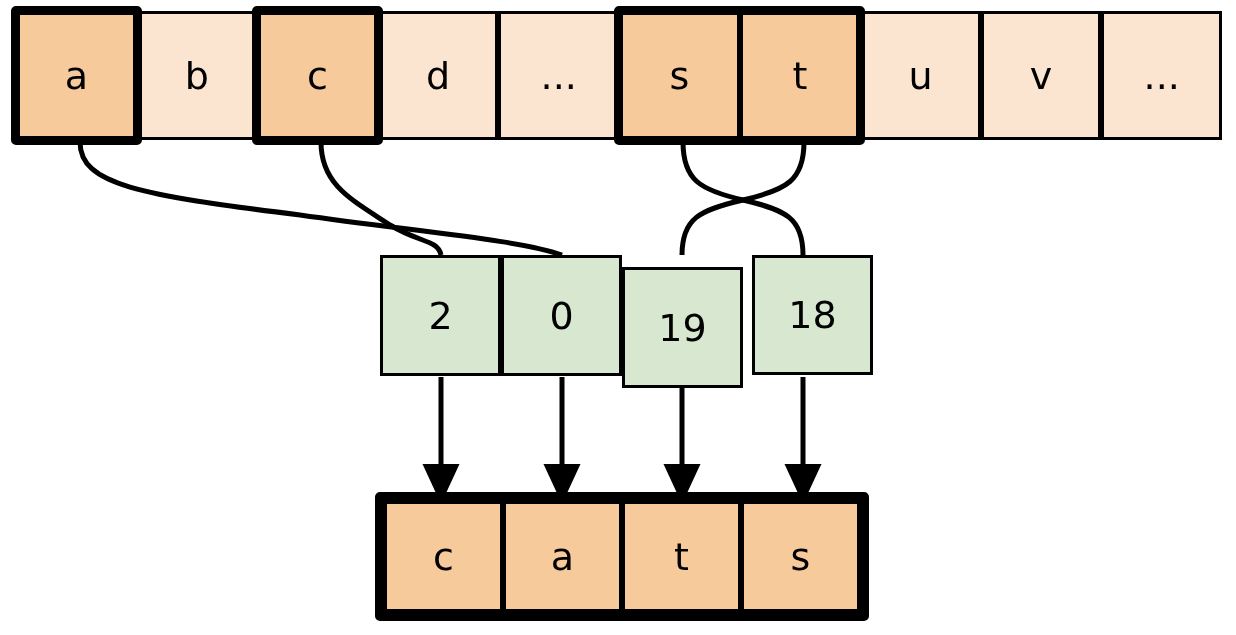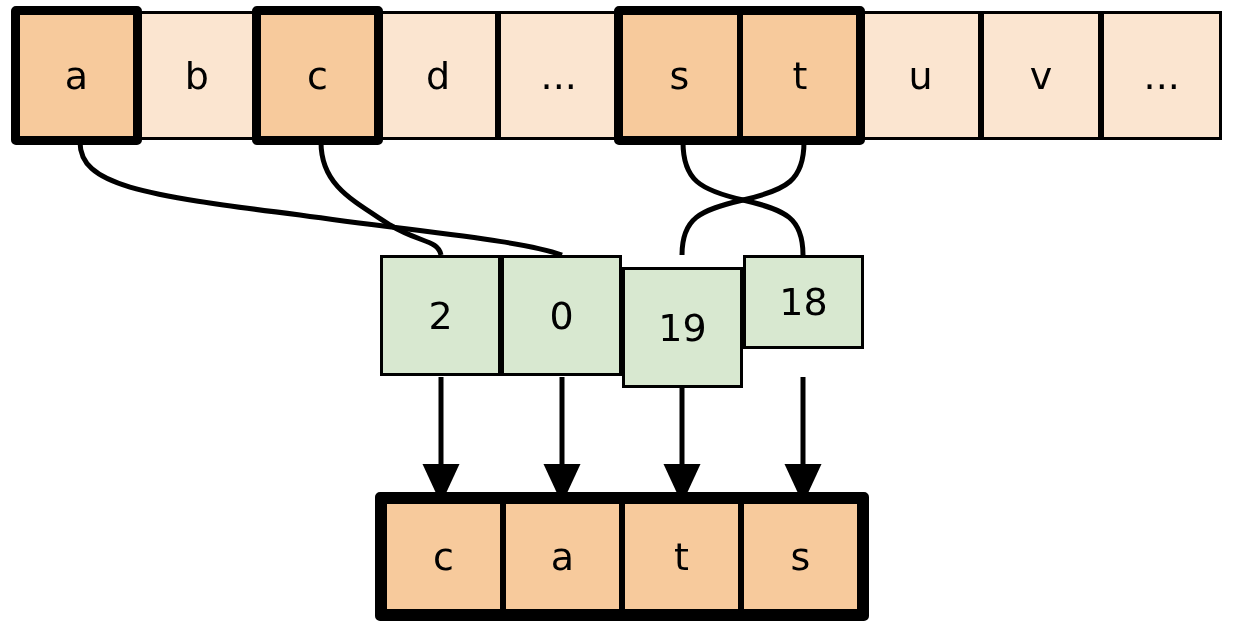--- a/index.html
+++ b/index.html
@@ -131,21 +131,21 @@
       <div class="cell alpha-cell" style="left: 1085.4px; top: 0px; width: 120.6px; height: 129px;">...</div>
       <div class="highlight-box" style="left: -5px; top: -5px; width: 130.6px; height: 139px;"></div>
       <div class="highlight-box" style="left: 236.2px; top: -5px; width: 130.6px; height: 139px;"></div>
       <div class="highlight-box" style="left: 598px; top: -5px; width: 251.2px; height: 139px;"></div>
     </div>
 
   <div id="index-row">
       <div class="cell index-cell" style="left: 0px; top: 0px; width: 121px; height: 121px;">2</div>
       <div class="cell index-cell" style="left: 121px; top: 0px; width: 121px; height: 121px;">0</div>
       <div class="cell index-cell" style="left: 242px; top: 12px; width: 121px; height: 121px;">19</div>
-      <div class="cell index-cell" style="left: 363px; top: 0px; width: 121px; height: 94px;">18</div>
+      <div class="cell index-cell" style="left: 372px; top: 0px; width: 121px; height: 120px;">18</div>
     </div>
 
   <div id="output-row">
       <div class="cell output-cell" style="left: 0px; top: 0px; width: 119px; height: 111px;">c</div>
       <div class="cell output-cell" style="left: 119px; top: 0px; width: 119px; height: 111px;">a</div>
       <div class="cell output-cell" style="left: 238px; top: 0px; width: 119px; height: 111px;">t</div>
       <div class="cell output-cell" style="left: 357px; top: 0px; width: 119px; height: 111px;">s</div>
     </div>
 
 </div>

